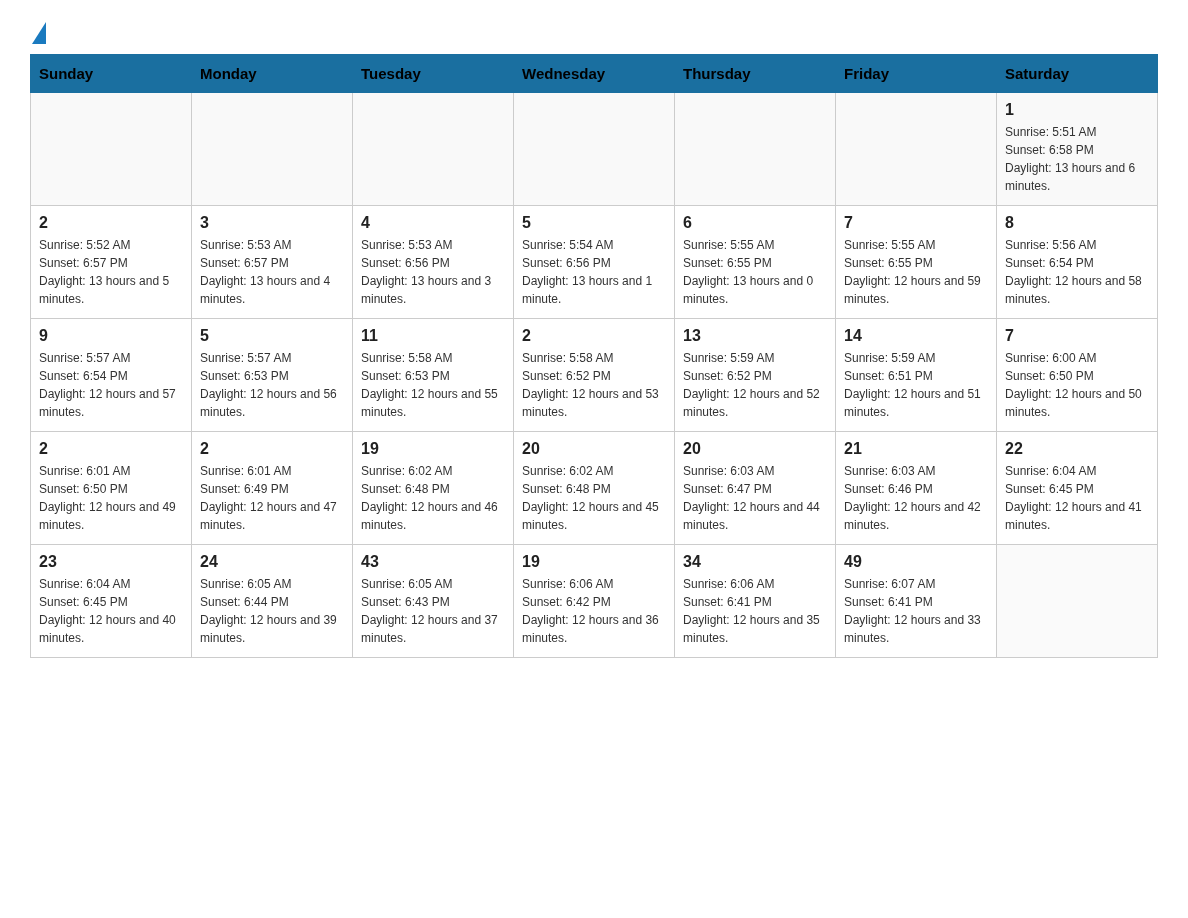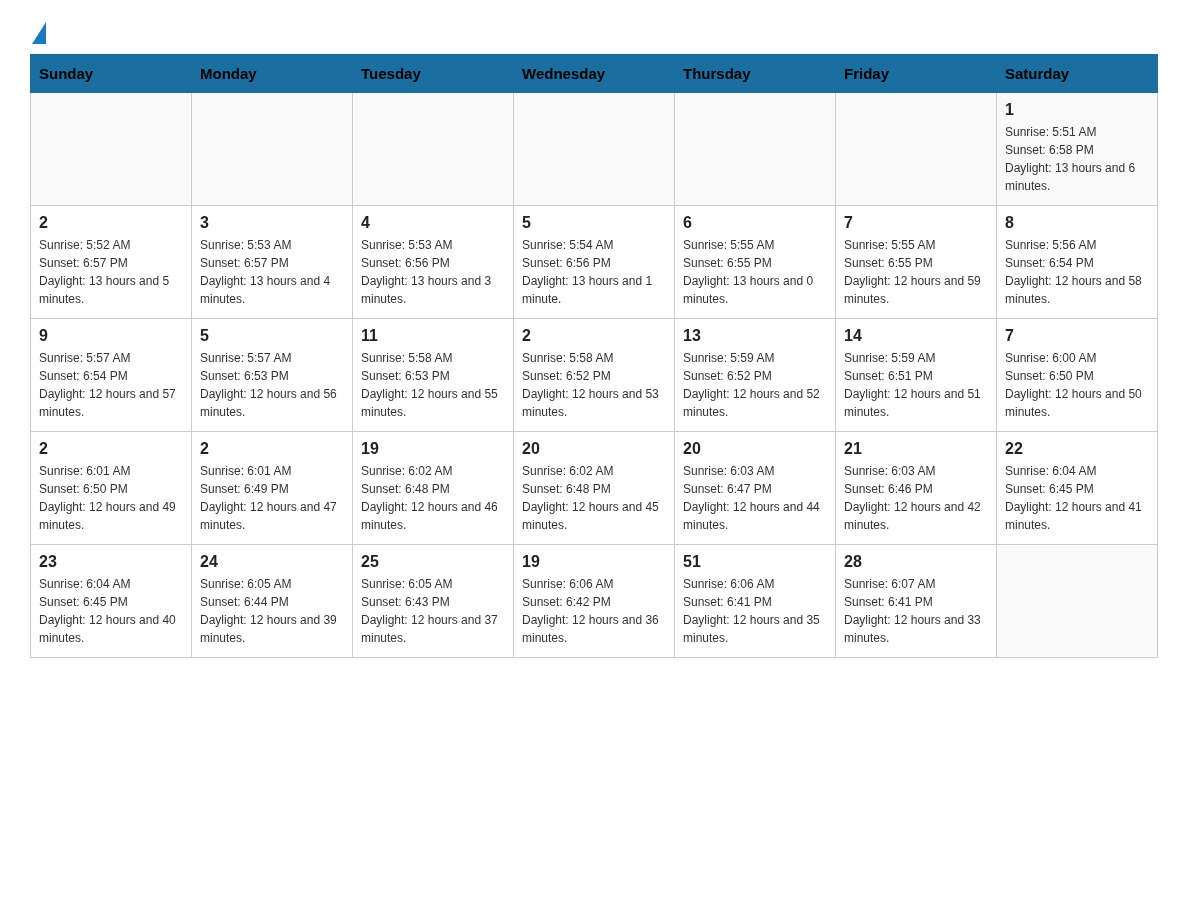--- a/index.html
+++ b/index.html
@@ -235,31 +235,31 @@
       <tr>
         <td>
           <span class="day-num">23</span>
           <div class="day-info">Sunrise: 6:04 AM<br>Sunset: 6:45 PM<br>Daylight: 12 hours and 40 minutes.</div>
         </td>
         <td>
           <span class="day-num">24</span>
           <div class="day-info">Sunrise: 6:05 AM<br>Sunset: 6:44 PM<br>Daylight: 12 hours and 39 minutes.</div>
         </td>
         <td>
-          <span class="day-num">25</span>
+          <span class="day-num">43</span>
           <div class="day-info">Sunrise: 6:05 AM<br>Sunset: 6:43 PM<br>Daylight: 12 hours and 37 minutes.</div>
         </td>
         <td>
           <span class="day-num">19</span>
           <div class="day-info">Sunrise: 6:06 AM<br>Sunset: 6:42 PM<br>Daylight: 12 hours and 36 minutes.</div>
         </td>
         <td>
-          <span class="day-num">51</span>
+          <span class="day-num">34</span>
           <div class="day-info">Sunrise: 6:06 AM<br>Sunset: 6:41 PM<br>Daylight: 12 hours and 35 minutes.</div>
         </td>
         <td>
-          <span class="day-num">28</span>
+          <span class="day-num">49</span>
           <div class="day-info">Sunrise: 6:07 AM<br>Sunset: 6:41 PM<br>Daylight: 12 hours and 33 minutes.</div>
         </td>
         <td class="empty-cell"></td>
       </tr>
     </tbody>
 </table>
 
 </body></html>

